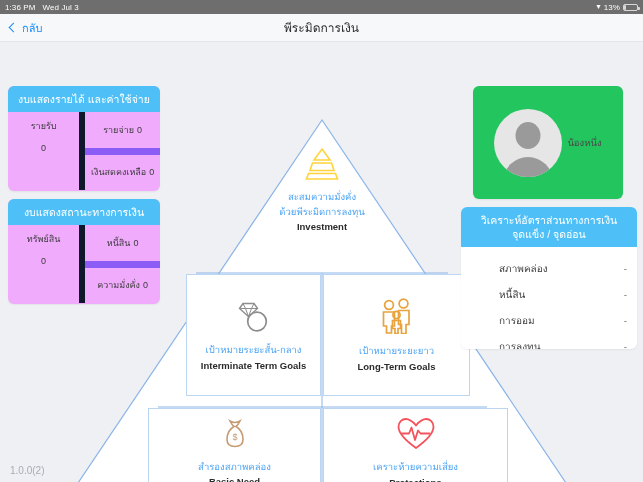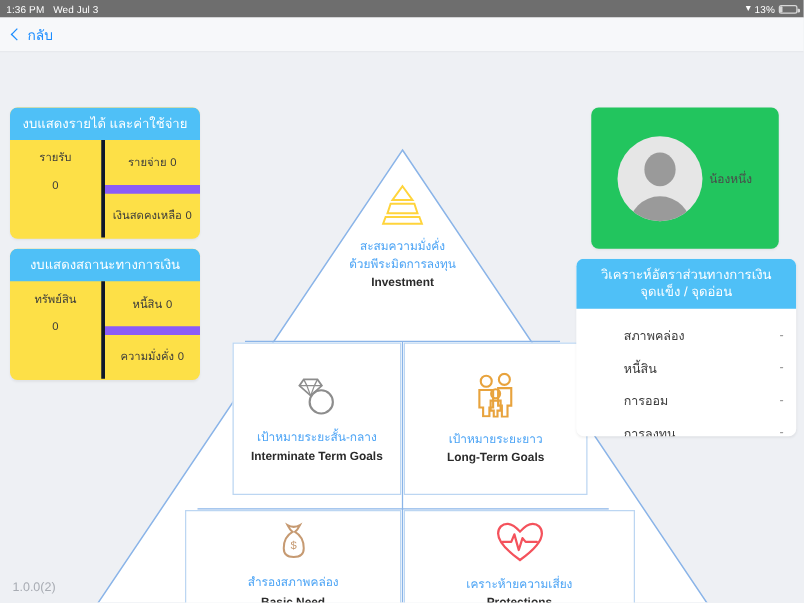--- a/index.html
+++ b/index.html
@@ -52,36 +52,36 @@
     position: absolute; left: 0; right: 0;
     text-align: center; font-size: 12px; color: #2b2b2b;
   }
 
   
   .stage { position: relative; width: 643px; height: 440px; background: #eef0f4; }
 
   
   .card {
     position: absolute;
-    background: #fde047;
+    background: #f0abfc;
     border-radius: 6px;
     overflow: hidden;
     box-shadow: 0 1px 2px rgba(0,0,0,.06);
   }
   .card-head {
     background: #4fc0f7;
     color: #ffffff;
     text-align: center;
     font-size: 10.5px;
     padding: 6px 4px;
     line-height: 1.35;
   }
   .card-body { display: flex; height: calc(100% - 27px); }
   .cb-left {
-    flex: 1; border-right: 3px solid #0f172a;
+    flex: 1; border-right: 6px solid #0f172a;
     display: flex; flex-direction: column; align-items: center;
     padding-top: 7px; gap: 10px;
   }
   .cb-right { flex: 1.05; display: flex; flex-direction: column; }
   .cb-cell {
     flex: 1; display: flex; 
     align-items: center; justify-content: center; gap: 3px;
   }
   .cb-cell + .cb-cell { border-top: 7px solid #8b5cf6; }
   .lbl { font-size: 9px; color: #3b3b3b; }
@@ -167,20 +167,21 @@
         <i></i>
       </span>
   </div>
 </div>
 
 <div class="navbar">
   <div class="back-btn">
     <span class="chev"></span>
     <span>กลับ</span>
   </div>
+  <div class="nav-title">พีระมิดการเงิน</div>
 </div>
 
 <div class="stage">
 
   <div class="pyramid-wrap">
     <svg class="pyramid-svg" width="643" height="440">
       <polygon points="322,78 566,441 78,441" fill="#ffffff" stroke="#8ab4e8" stroke-width="1.2"></polygon>
       <line x1="196" y1="231" x2="448" y2="231" stroke="#8ab4e8" stroke-width="1"></line>
       <line x1="158" y1="365" x2="487" y2="365" stroke="#8ab4e8" stroke-width="1"></line>
       <line x1="322" y1="231" x2="322" y2="441" stroke="#8ab4e8" stroke-width="1"></line>

